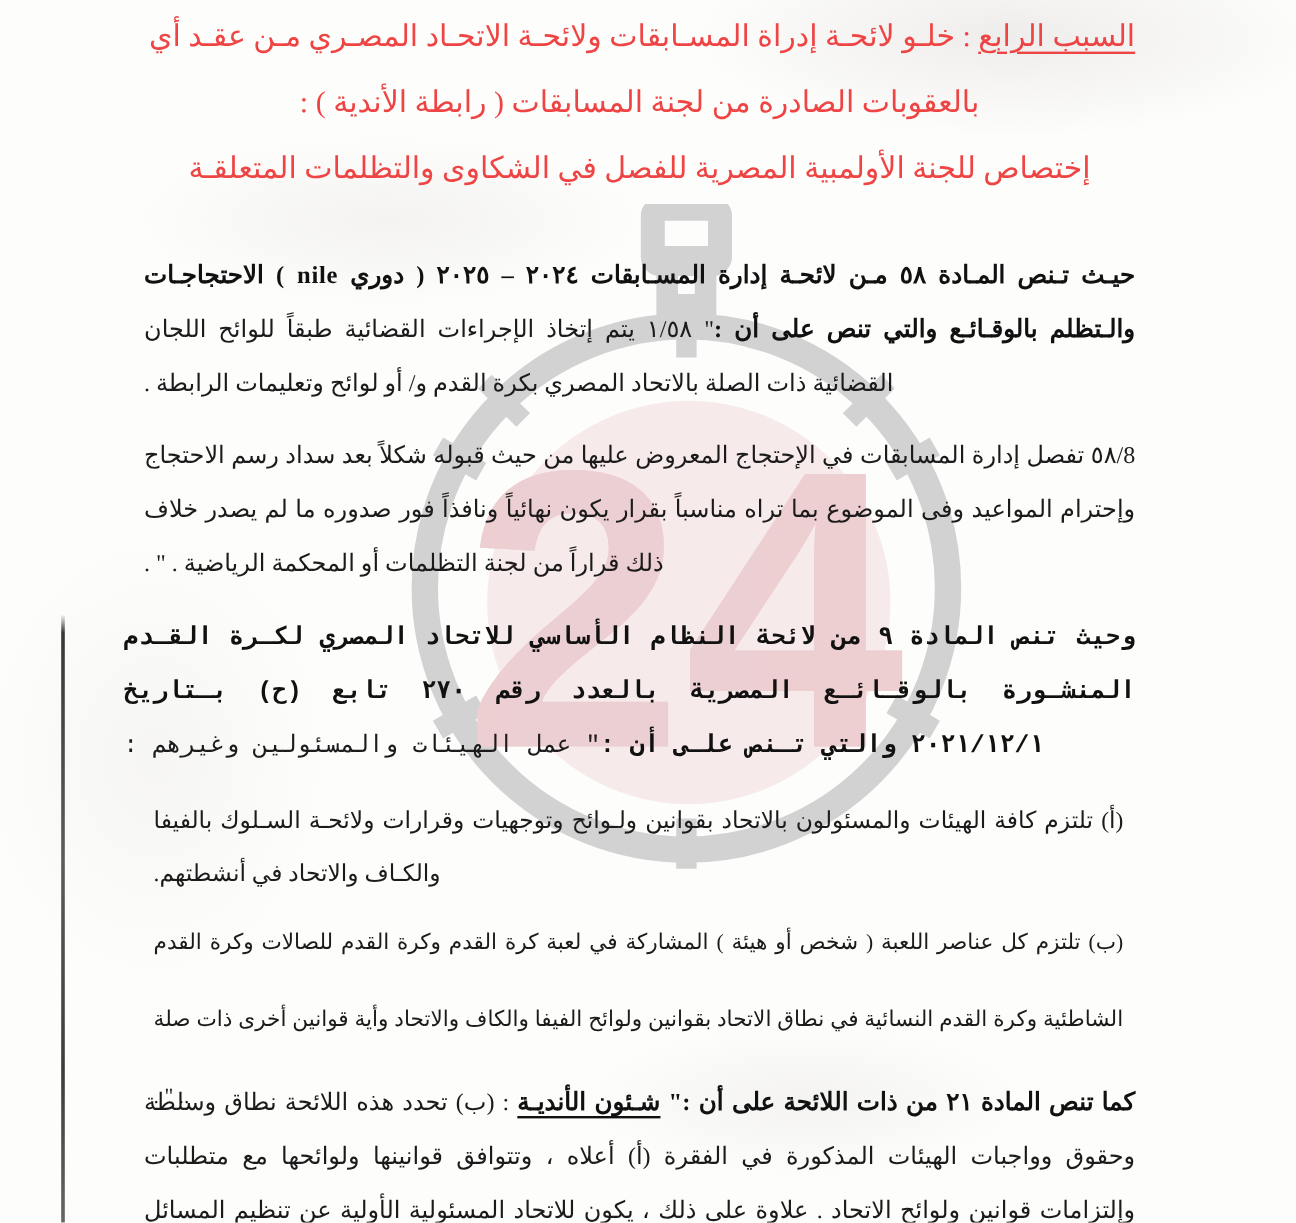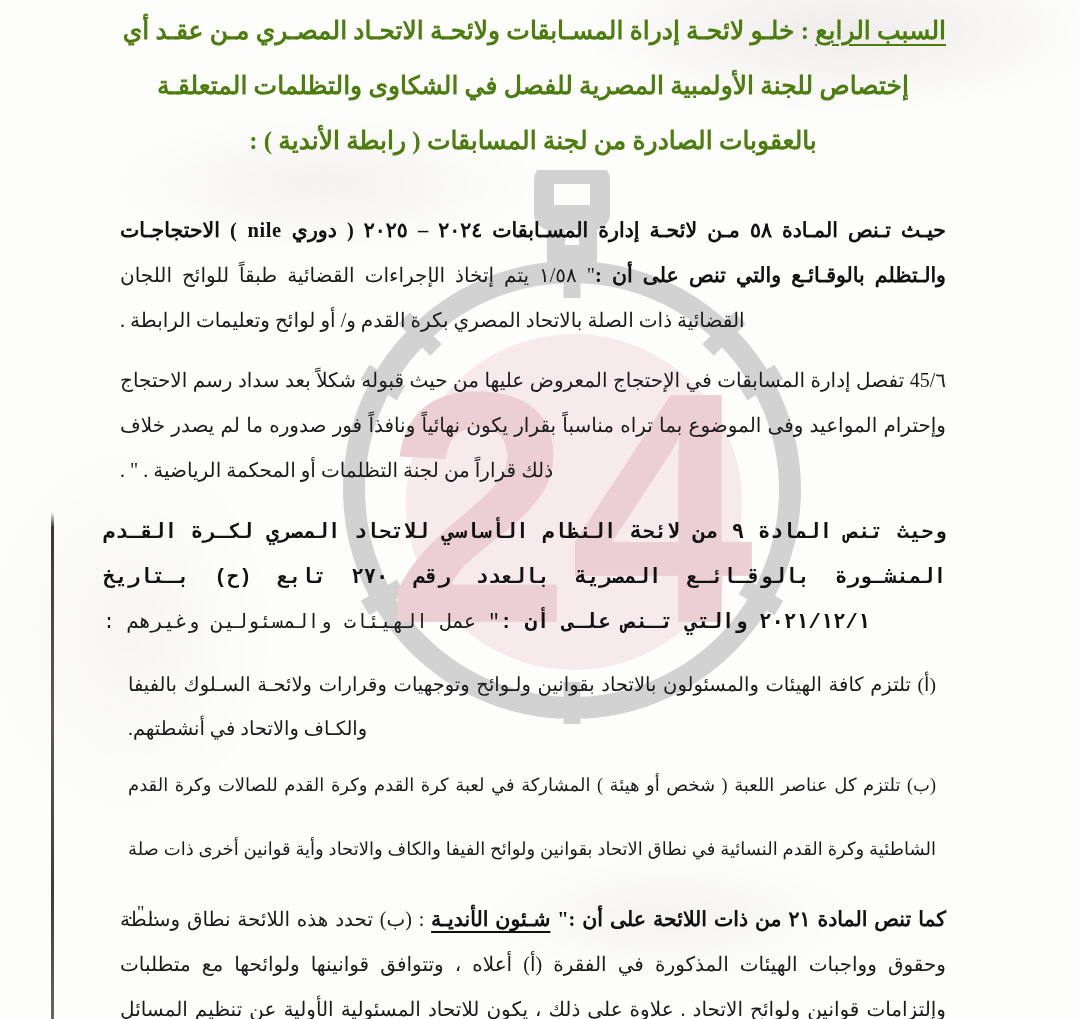--- a/index.html
+++ b/index.html
@@ -63,22 +63,22 @@
   .content {
     position: absolute;
     inset: 0;
     z-index: 4;
     padding: 0;
   }
 
   .blk { position: absolute; }
 
   .hdr-line {
-    font-weight: 700;
-    color: #4d7c0f;
+    font-weight: 400;
+    color: #ef4444;
     font-size: 25px;
     line-height: 1.00;
     letter-spacing: 0px;
     white-space: nowrap;
   }
   .u { text-decoration: underline; text-underline-offset: 5px; text-decoration-thickness: 2px; }
   .norm-run {
     font-weight: 400;
     color: #1b1b1b;
   }
@@ -137,34 +137,34 @@
   </div>
 
   <div class="scan-edge"></div>
 
   <div class="content">
 
     <div class="blk" style="right:134px; left:120px; top:18px;">
       <div class="hdr-line" style="text-align:right;">
         <span class="u">السبب الرابع</span><span> : خلـو لائحـة إدراة المسـابقات ولائحـة الاتحـاد المصـري مـن عقـد أي</span>
       </div>
+      <div class="hdr-line" style="text-align:center; margin-top:30px;">بالعقوبات الصادرة من لجنة المسابقات ( رابطة الأندية ) :</div>
       <div class="hdr-line" style="text-align:center; margin-top:30px;">إختصاص للجنة الأولمبية المصرية للفصل في الشكاوى والتظلمات المتعلقـة</div>
-      <div class="hdr-line" style="text-align:center; margin-top:30px;">بالعقوبات الصادرة من لجنة المسابقات ( رابطة الأندية ) :</div>
     </div>
 
     <div class="blk" style="right:134px; left:120px; top:208px;">
       <div class="para justify spaced">
         <span class="lead-bold">حيـث تـنص المـادة ٥٨ مـن لائحـة إدارة المسـابقات ٢٠٢٤ – ٢٠٢٥ ( دوري nile ) الاحتجاجـات والـتظلم</span>
         <span class="lead-bold">بالوقـائـع والتي تنص على أن :</span><span class="norm-run">" ١/٥٨ يتم إتخاذ الإجراءات القضائية طبقاً للوائح اللجان القضائية ذات الصلة بالاتحاد المصري بكرة القدم و/ أو لوائح وتعليمات الرابطة .</span>
       </div>
     </div>
 
     <div class="blk" style="right:134px; left:120px; top:358px;">
       <div class="para justify">
-        <span class="norm-run">٦/45</span>
+        <span class="norm-run">8/٥٨</span>
         <span class="norm-run">تفصل إدارة المسابقات في الإحتجاج المعروض عليها من حيث قبوله شكلاً بعد سداد رسم الاحتجاج وإحترام المواعيد وفى الموضوع بما تراه مناسباً بقرار يكون نهائياً ونافذاً فور صدوره ما لم يصدر خلاف ذلك قراراً من لجنة التظلمات أو المحكمة الرياضية . " .</span>
       </div>
     </div>
 
     <div class="blk" style="right:134px; left:103px; top:510px;font-family:Liberation Mono, monospace;">
       <div class="para justify spaced">
         <span class="lead-bold">وحيث تنص المادة ٩ من لائحة النظام الأساسي للاتحاد المصري لكـرة القـدم المنشـورة بالوقـائـع</span>
         <span class="lead-bold">المصرية بالعدد رقم ٢٧٠ تابع (ح) بـتاريخ ٢٠٢١/١٢/١ والتي تـنص علـى أن :</span><span class="norm-run">" عمل الهيئات والمسئولين وغيرهم :</span>
       </div>
     </div>

